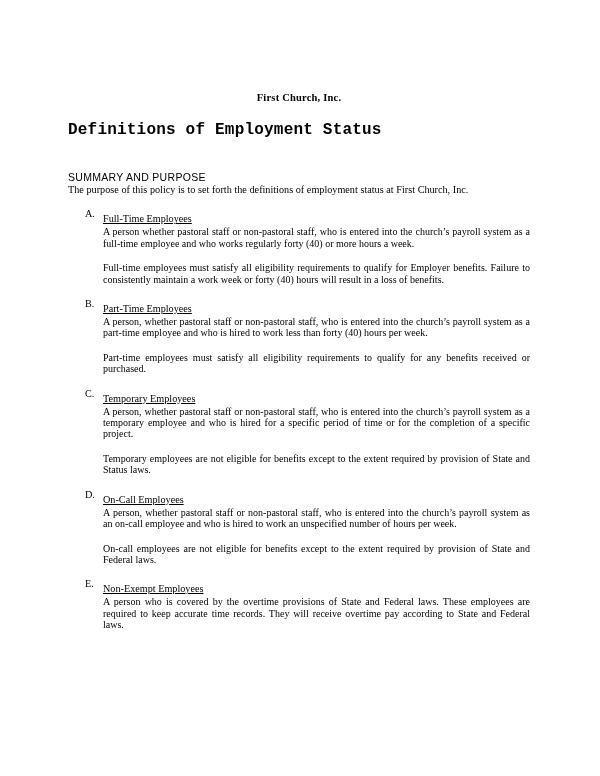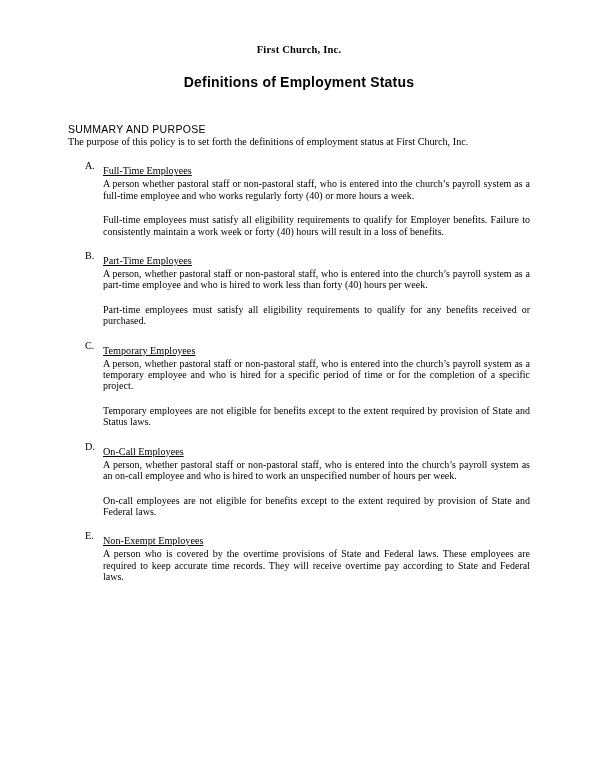--- a/index.html
+++ b/index.html
@@ -15,38 +15,37 @@
     color: #000000;
     -webkit-font-smoothing: antialiased;
   }
 
   #page {
     position: relative;
     width: 600px;
     height: 776px;
     background: #ffffff;
     box-sizing: border-box;
-    padding: 44px 70px 0 68px;
+    padding: 92px 70px 0 68px;
   }
 
   
   .doc-title {
     text-align: center;
     font-family: "Liberation Serif", "DejaVu Serif", serif;
     font-weight: bold;
     font-size: 10.5px;
     letter-spacing: 0.2px;
     margin: 0;
     line-height: 12px;
   }
   .doc-subtitle {
-    text-align: center;
-    font-family: Liberation Sans, sans-serif;
+    font-family: Liberation Mono, monospace;
     font-weight: bold;
-    font-size: 14px;
+    font-size: 16px;
     letter-spacing: 0.2px;
     margin: 20px 0 0 0;
     line-height: 12px;
   }
 
   
   .section-heading {
     font-family: Liberation Sans, sans-serif;
     font-size: 10.5px;
     font-weight: normal;

